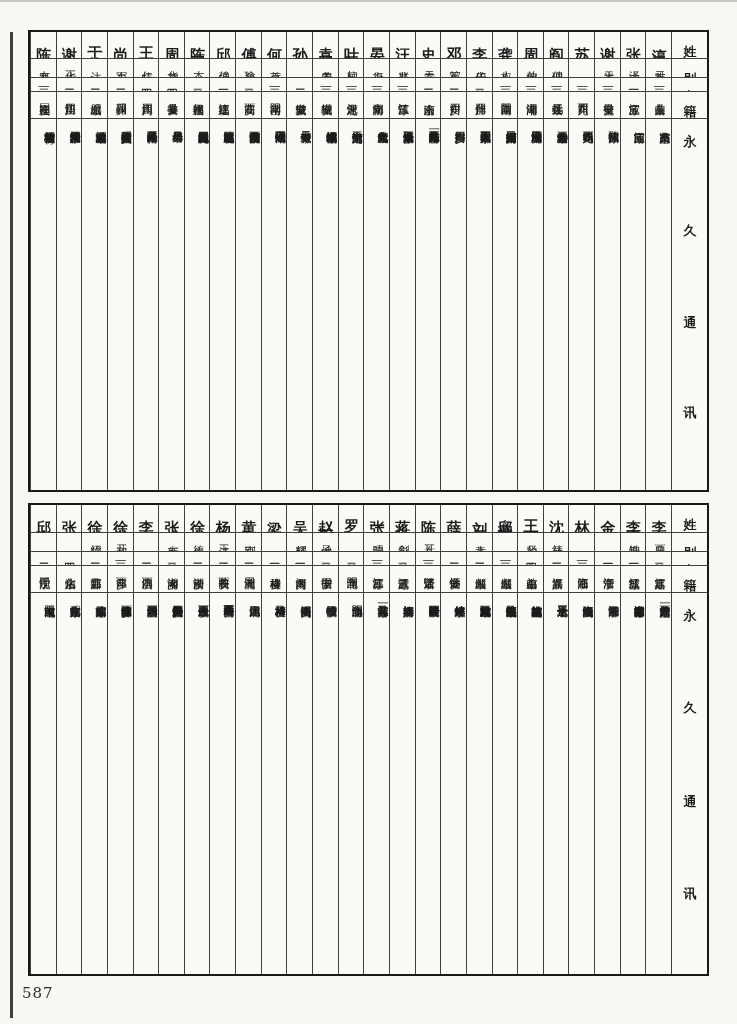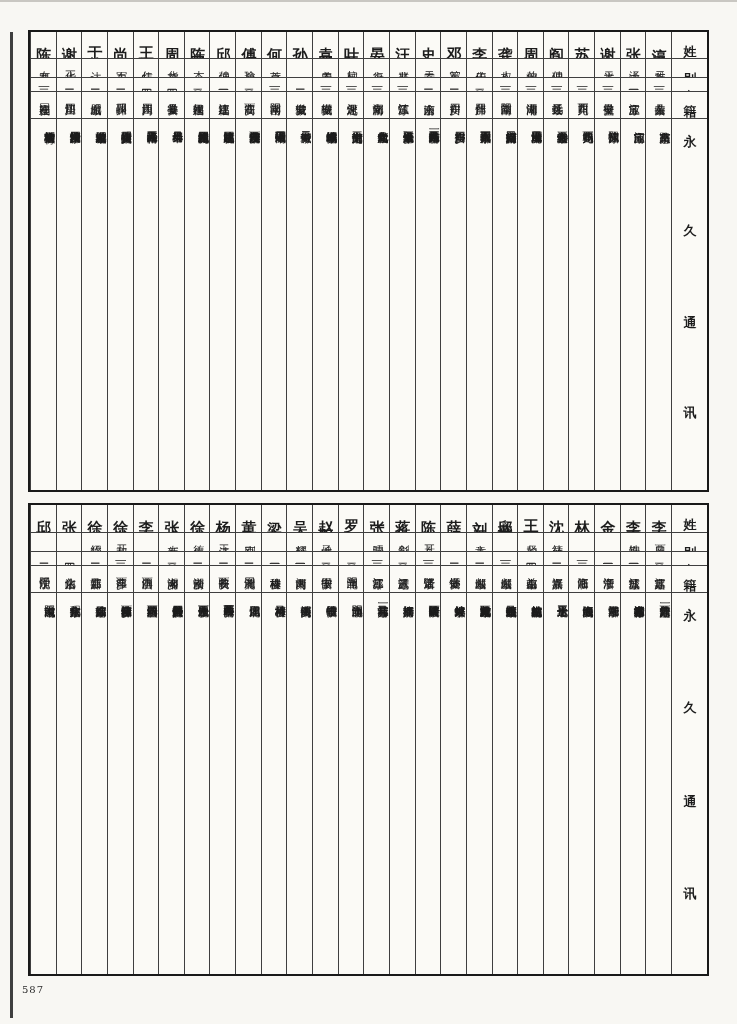--- a/index.html
+++ b/index.html
@@ -44,21 +44,21 @@
   }
   .name-text   { font-size:15px; font-weight:700; letter-spacing:2px; height:100%; text-align-last:justify; }
   .alias-text  { font-size:11px; letter-spacing:1px; }
   .age-text    { font-size:12px; line-height:1.1; }
   .origin-text { font-size:11px; line-height:1.15; }
   .address-text{ display:block; font-size:11px; line-height:12.5px; height:100%; width:100%; }
   .header-text { font-size:13px; font-weight:700; height:100%; text-align-last:justify; letter-spacing:2px; }
   .name-note   { font-size:7px; color:#3a3a3a; }
   .page-number {
     position:absolute; left:22px; top:984px;
-    font-family:"DejaVu Serif", serif; font-size:10px; color:#2c2c2c; letter-spacing:1px;
+    font-family:"DejaVu Serif", serif; font-size:15px; color:#2c2c2c; letter-spacing:1px;
   }
 </style>
 </head>
 <body>
 
 <div class="page">
 
   <div class="scan-edge-top"></div>
   <div class="scan-line-left"></div>
 

